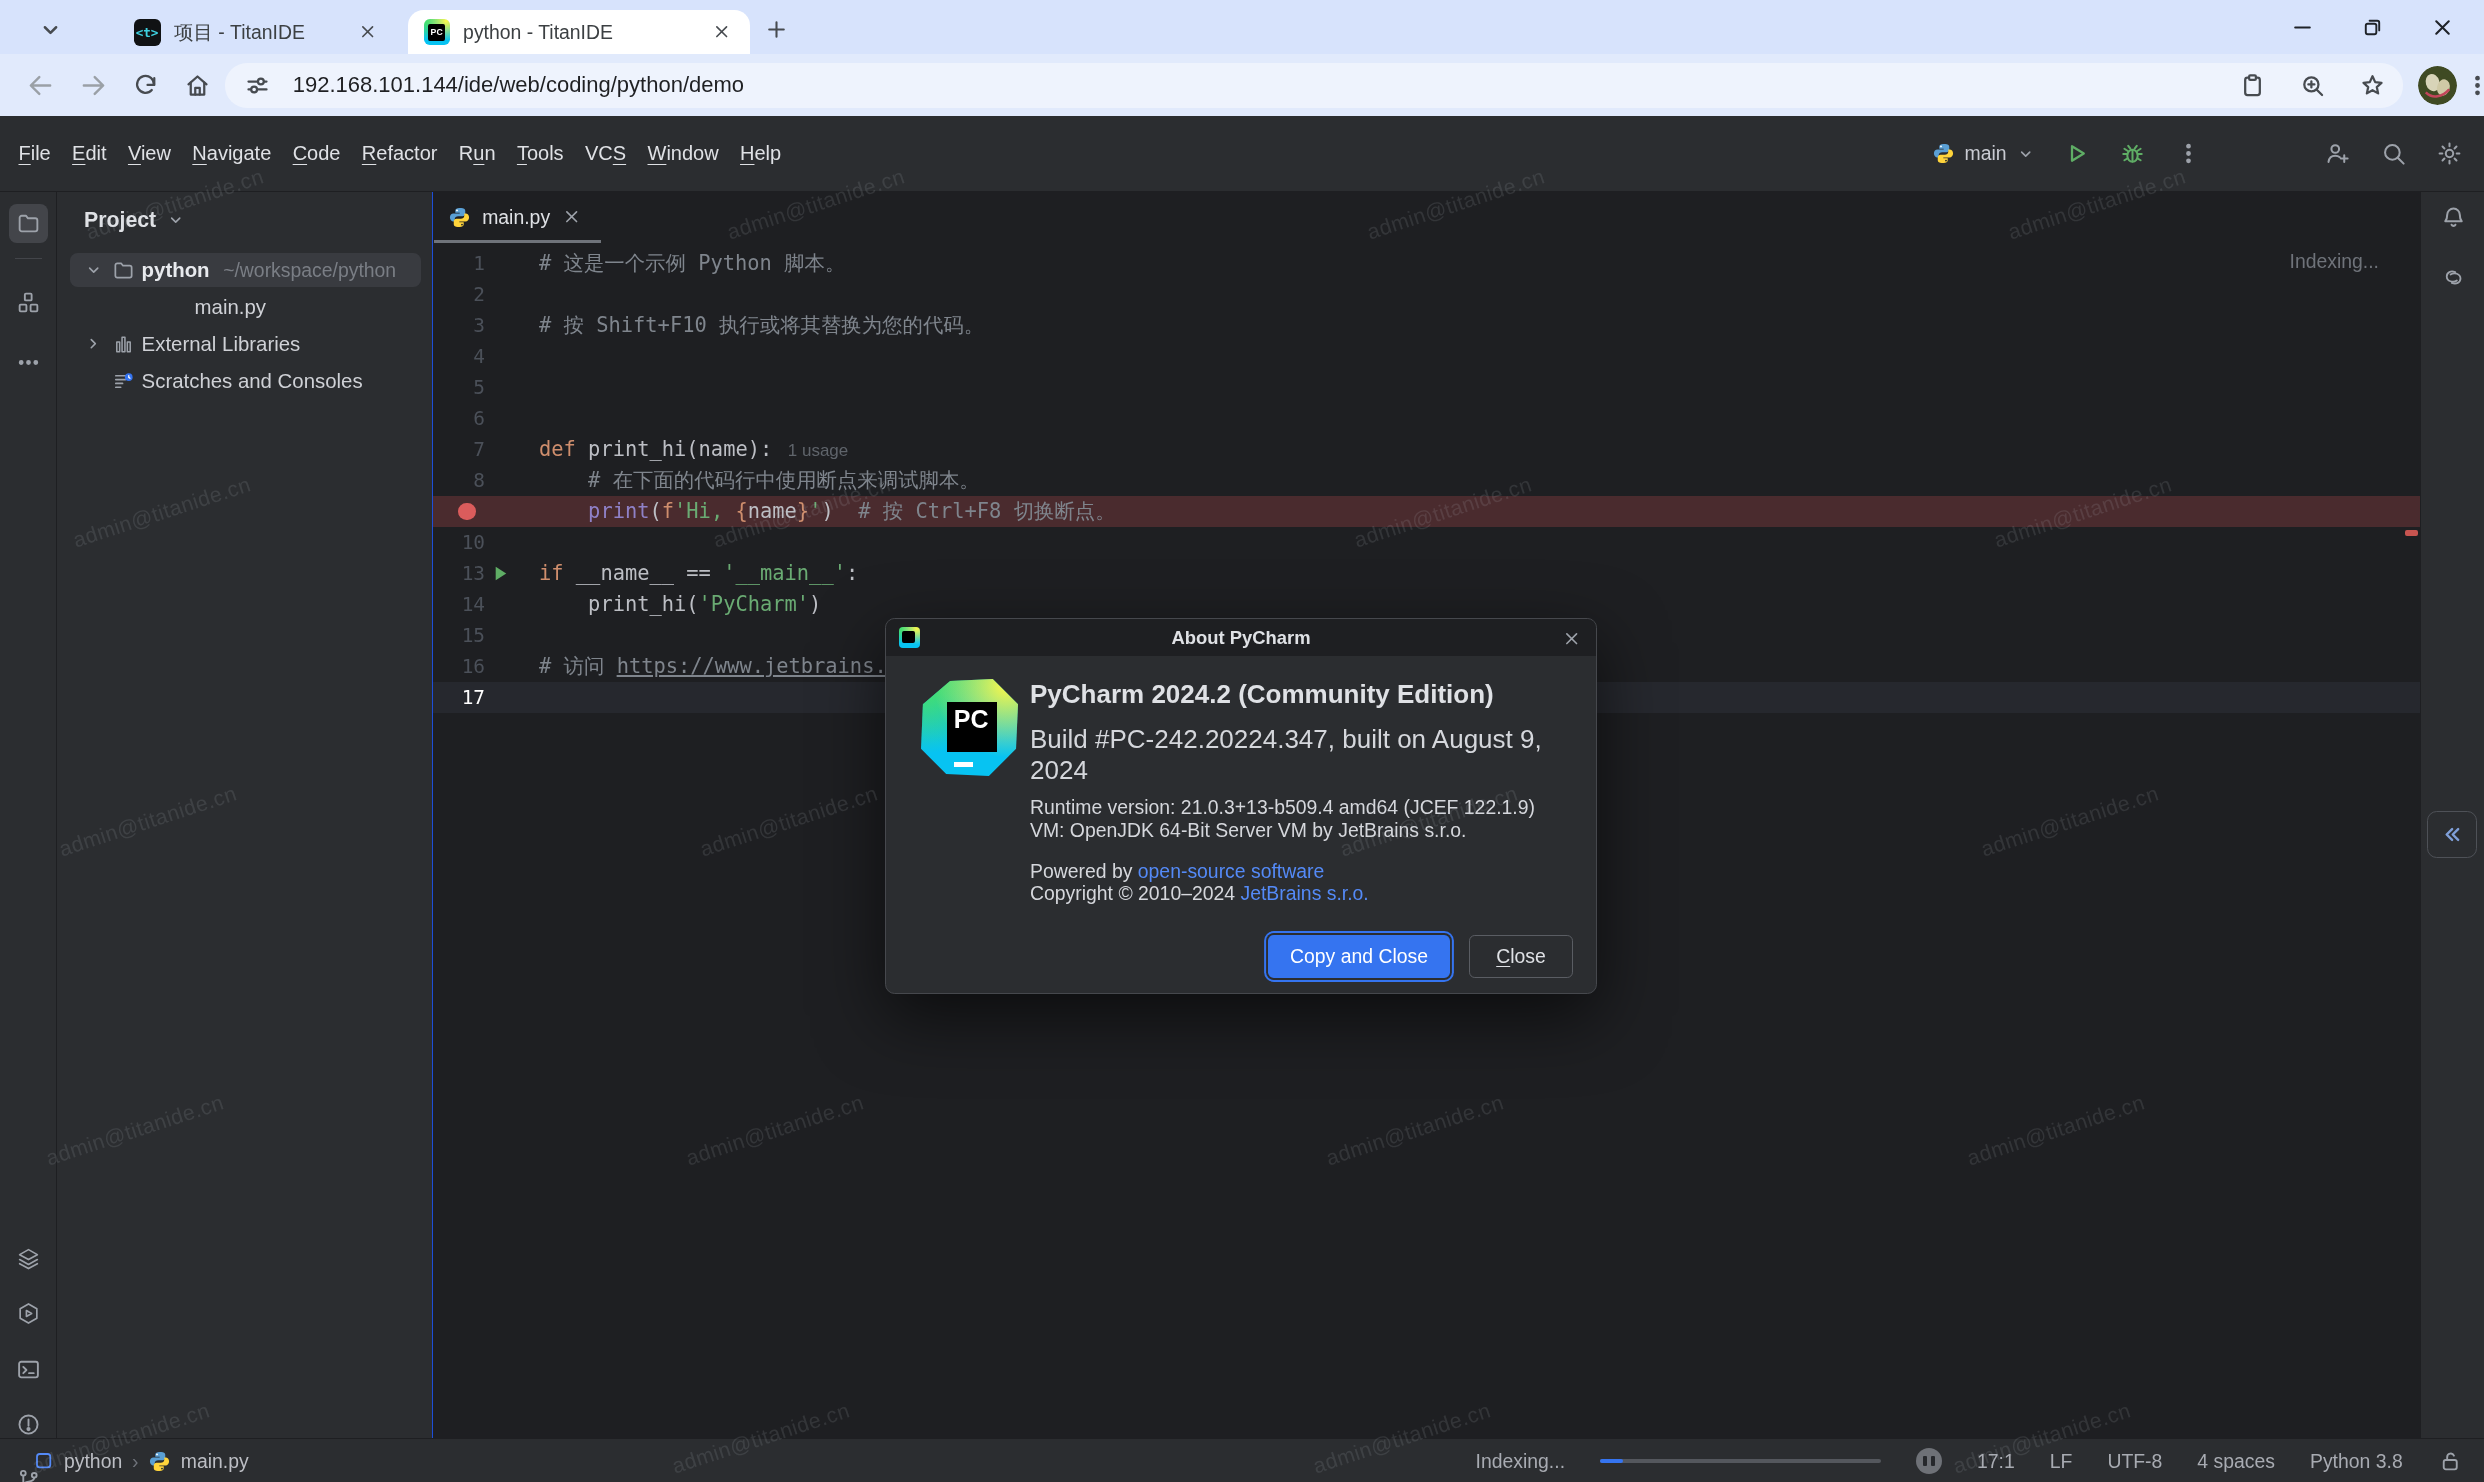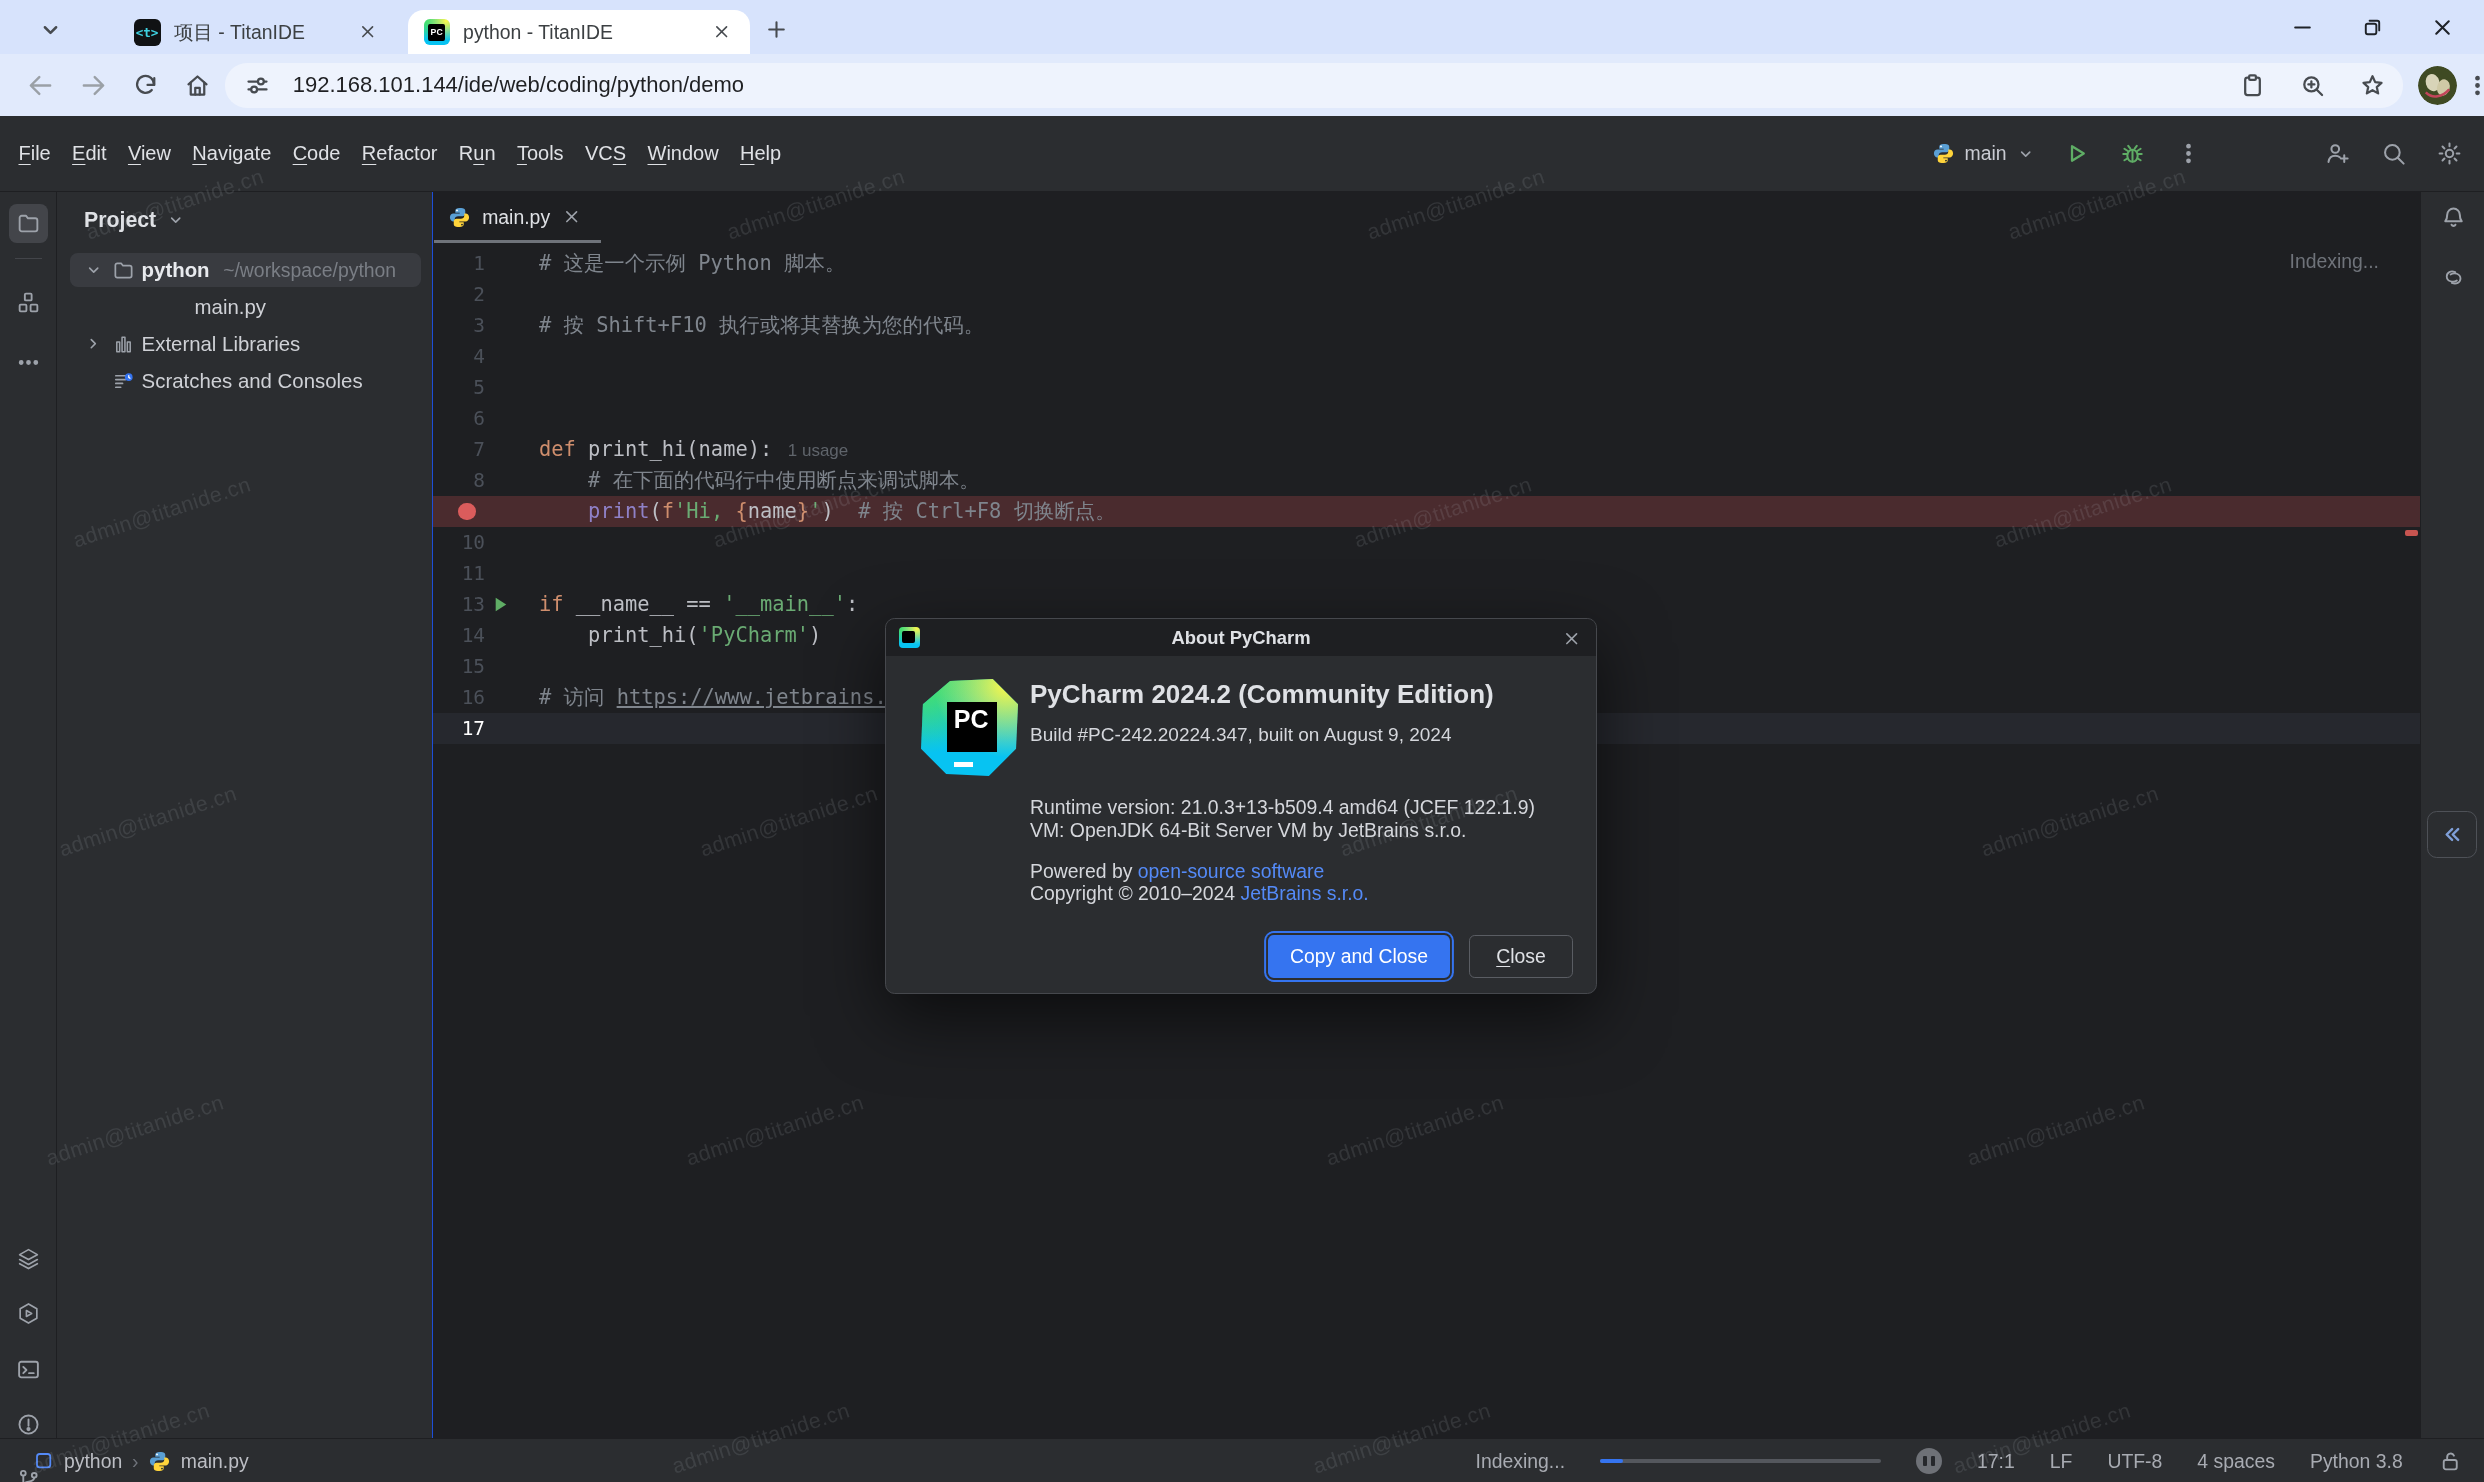--- a/index.html
+++ b/index.html
@@ -125,21 +125,21 @@
   .dlg-close { position:absolute; right:11.6px; top:6.8px; width:25px; height:25px; display:flex; align-items:center; justify-content:center; color:#9da2aa; }
   .pc-logo { position:absolute; left:35px; top:60px; width:97px; height:97px;
     clip-path:polygon(30% 2%,74% 0%,100% 26%,98% 72%,70% 100%,26% 98%,0% 72%,2% 26%);
     background: radial-gradient(circle at 88% 6%, #fcf84a 0%, rgba(252,248,74,0) 58%),
                 radial-gradient(circle at 6% 8%, #47e06b 0%, rgba(71,224,107,0) 52%),
                 linear-gradient(180deg,#1fc8b2 0%,#07c3f2 66%); }
   .pc-logo .sq { position:absolute; left:26px; top:23px; width:50px; height:50px; background:#000;
     color:#fff; font-weight:bold; font-size:25px; padding:2.9px 0 0 6.8px; letter-spacing:0; }
   .pc-logo .bar { position:absolute; left:33px; top:83px; width:19.4px; height:4.9px; background:#fff; }
   .dlg-heading { position:absolute; left:144px; top:60px; font-size:26px; font-weight:bold; color:#dfe1e5; }
-  .dlg-build { position:absolute; left:144px; top:105px; font-size:19px; color:#d5d7dc; }
+  .dlg-build { position:absolute; left:144px; top:105px; font-size:26px; color:#d5d7dc; }
   .dlg-runtime { position:absolute; left:144px; top:177px; font-size:19.4px; color:#d5d7dc; line-height:23px; }
   .dlg-powered { position:absolute; left:144px; top:241px; font-size:19.4px; color:#d5d7dc; line-height:22px; }
   .dlg-copyright { position:absolute; left:144px; top:263px; font-size:19.4px; color:#d5d7dc; }
   .dlg-link { color:#548af7; }
   .btn { position:absolute; top:316px; height:43px; border-radius:5.8px; font-size:19.4px;
     display:flex; align-items:center; justify-content:center; font-family:"Liberation Sans",sans-serif; }
   .btn-primary { left:382px; width:182px; background:#3574f0; color:#fff;
     box-shadow:0 0 0 1.9px #2b2d30, 0 0 0 3.9px #3574f0; }
   .btn-secondary { left:583px; width:104px; background:transparent; border:1.9px solid #5a5d63; color:#dfe1e5; }
   .btn u { text-underline-offset:2.9px; }
@@ -550,21 +550,20 @@
           <div class="line"><span class="num">1</span><span class="code"><span class="t-c"># 这是一个示例 Python 脚本。</span></span></div>
           <div class="line"><span class="num">2</span><span class="code"></span></div>
           <div class="line"><span class="num">3</span><span class="code"><span class="t-c"># 按 Shift+F10 执行或将其替换为您的代码。</span></span></div>
           <div class="line"><span class="num">4</span></div>
           <div class="line"><span class="num">5</span><span class="code"></span></div>
           <div class="line"><span class="num">6</span><span class="code"></span></div>
           <div class="line"><span class="num">7</span><span class="code"><span class="t-k">def </span><span class="t-p">print_hi(name):</span><span class="t-i">1 usage</span></span></div>
           <div class="line"><span class="num">8</span><span class="code"><span class="t-p">    </span><span class="t-c"># 在下面的代码行中使用断点来调试脚本。</span></span></div>
           <div class="line bp"><span class="num"></span><span class="bp-dot"></span><span class="code"><span class="t-p">    </span><span class="t-b">print</span><span class="t-p">(</span><span class="t-o">f</span><span class="t-s">'Hi, </span><span class="t-o">{</span><span class="t-p">name</span><span class="t-o">}</span><span class="t-s">'</span><span class="t-p">)</span><span class="t-c">  # 按 Ctrl+F8 切换断点。</span></span></div>
           <div class="line"><span class="num">10</span><span class="code"></span></div>
-          <div class="line"><span class="num">11</span><span class="code"></span></div>
           <div class="line"><span class="num">13</span><span class="run-glyph"><svg width="23" height="23" viewBox="0 0 24 24" fill="#5fad65">
                 <path d="M7 5v14l11-7z"></path>
               </svg></span><span class="code"><span class="t-k">if </span><span class="t-p">__name__ == </span><span class="t-s">'__main__'</span><span class="t-p">:</span></span></div>
           <div class="line"><span class="num">14</span><span class="code"><span class="t-p">    print_hi(</span><span class="t-s">'PyCharm'</span><span class="t-p">)</span></span></div>
           <div class="line"><span class="num">15</span><span class="code"></span></div>
           <div class="line"><span class="num">16</span><span class="code"><span class="t-c"># 访问 </span><span class="t-l">https://www.jetbrains.com/</span></span></div>
           <div class="line current"><span class="num">17</span><span class="code"></span></div>
         </div>
       <div class="stripe-mark"></div>
     </div>

